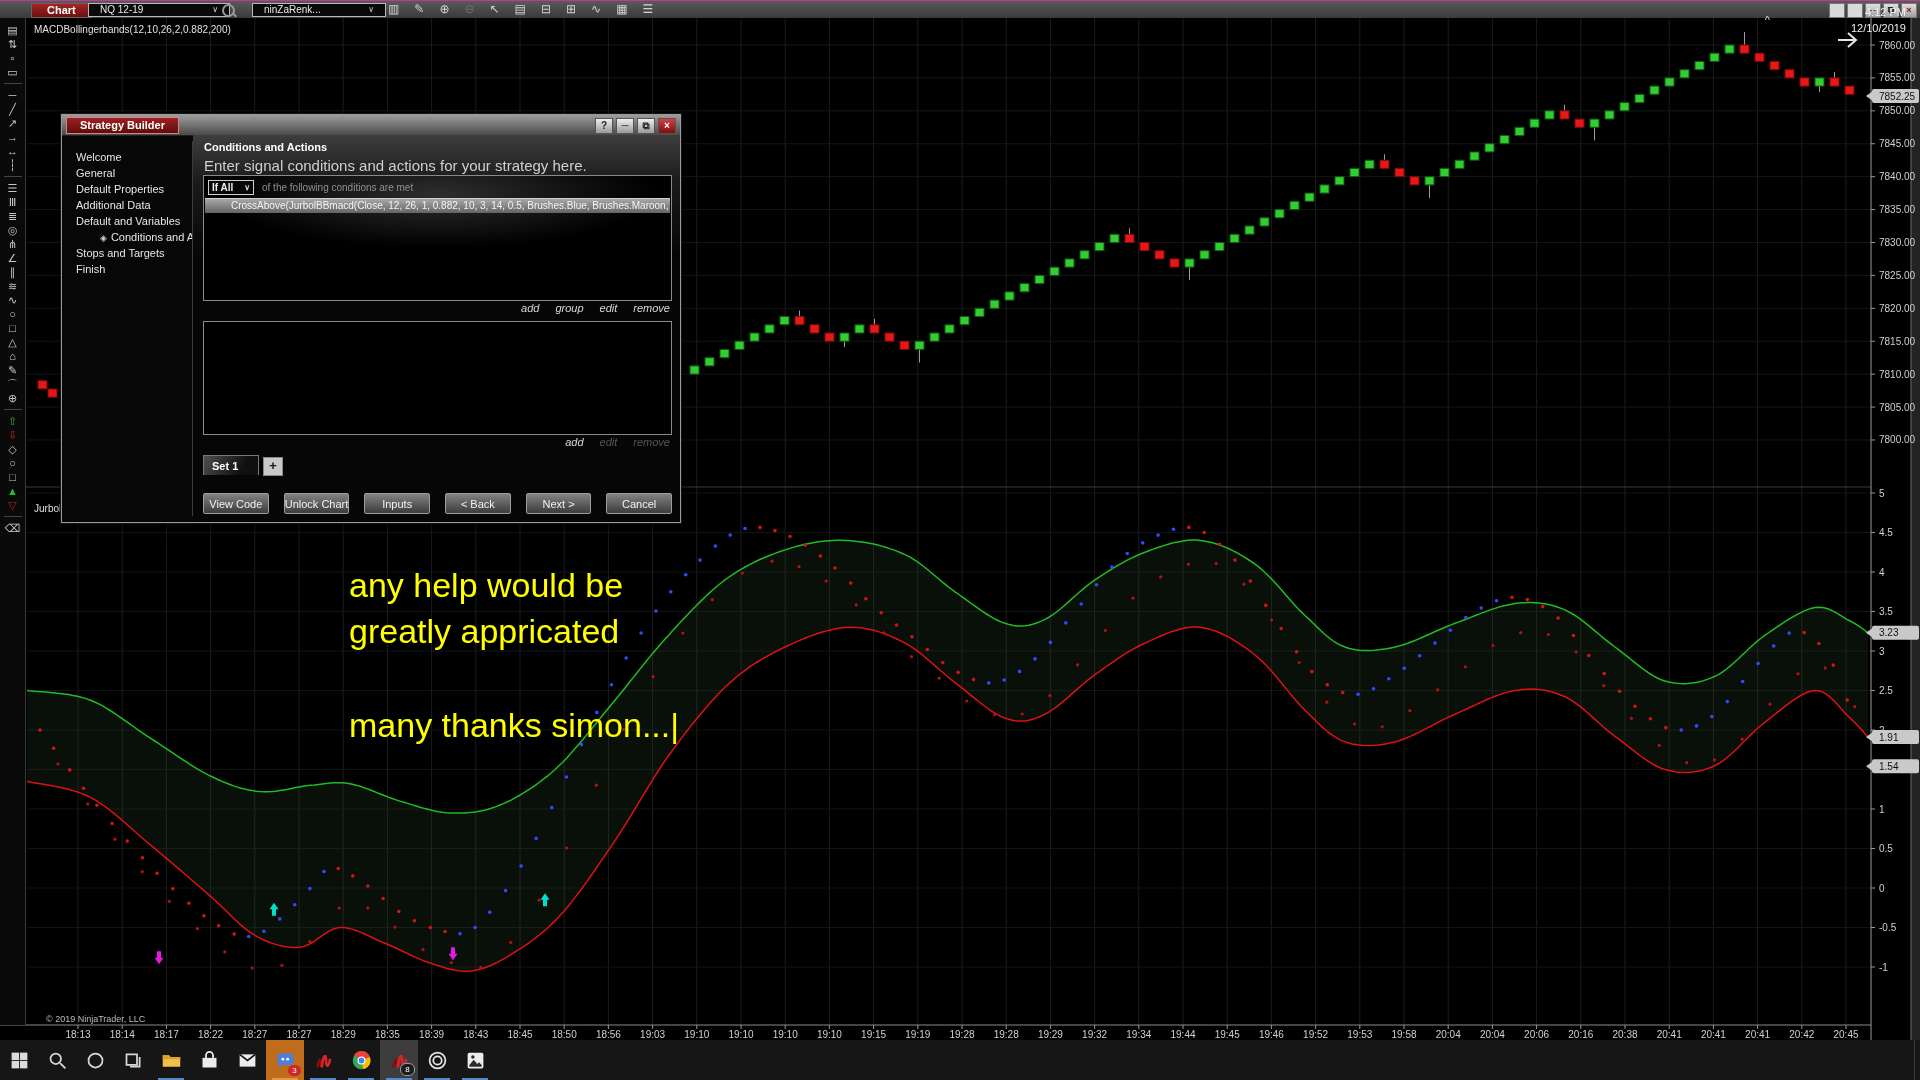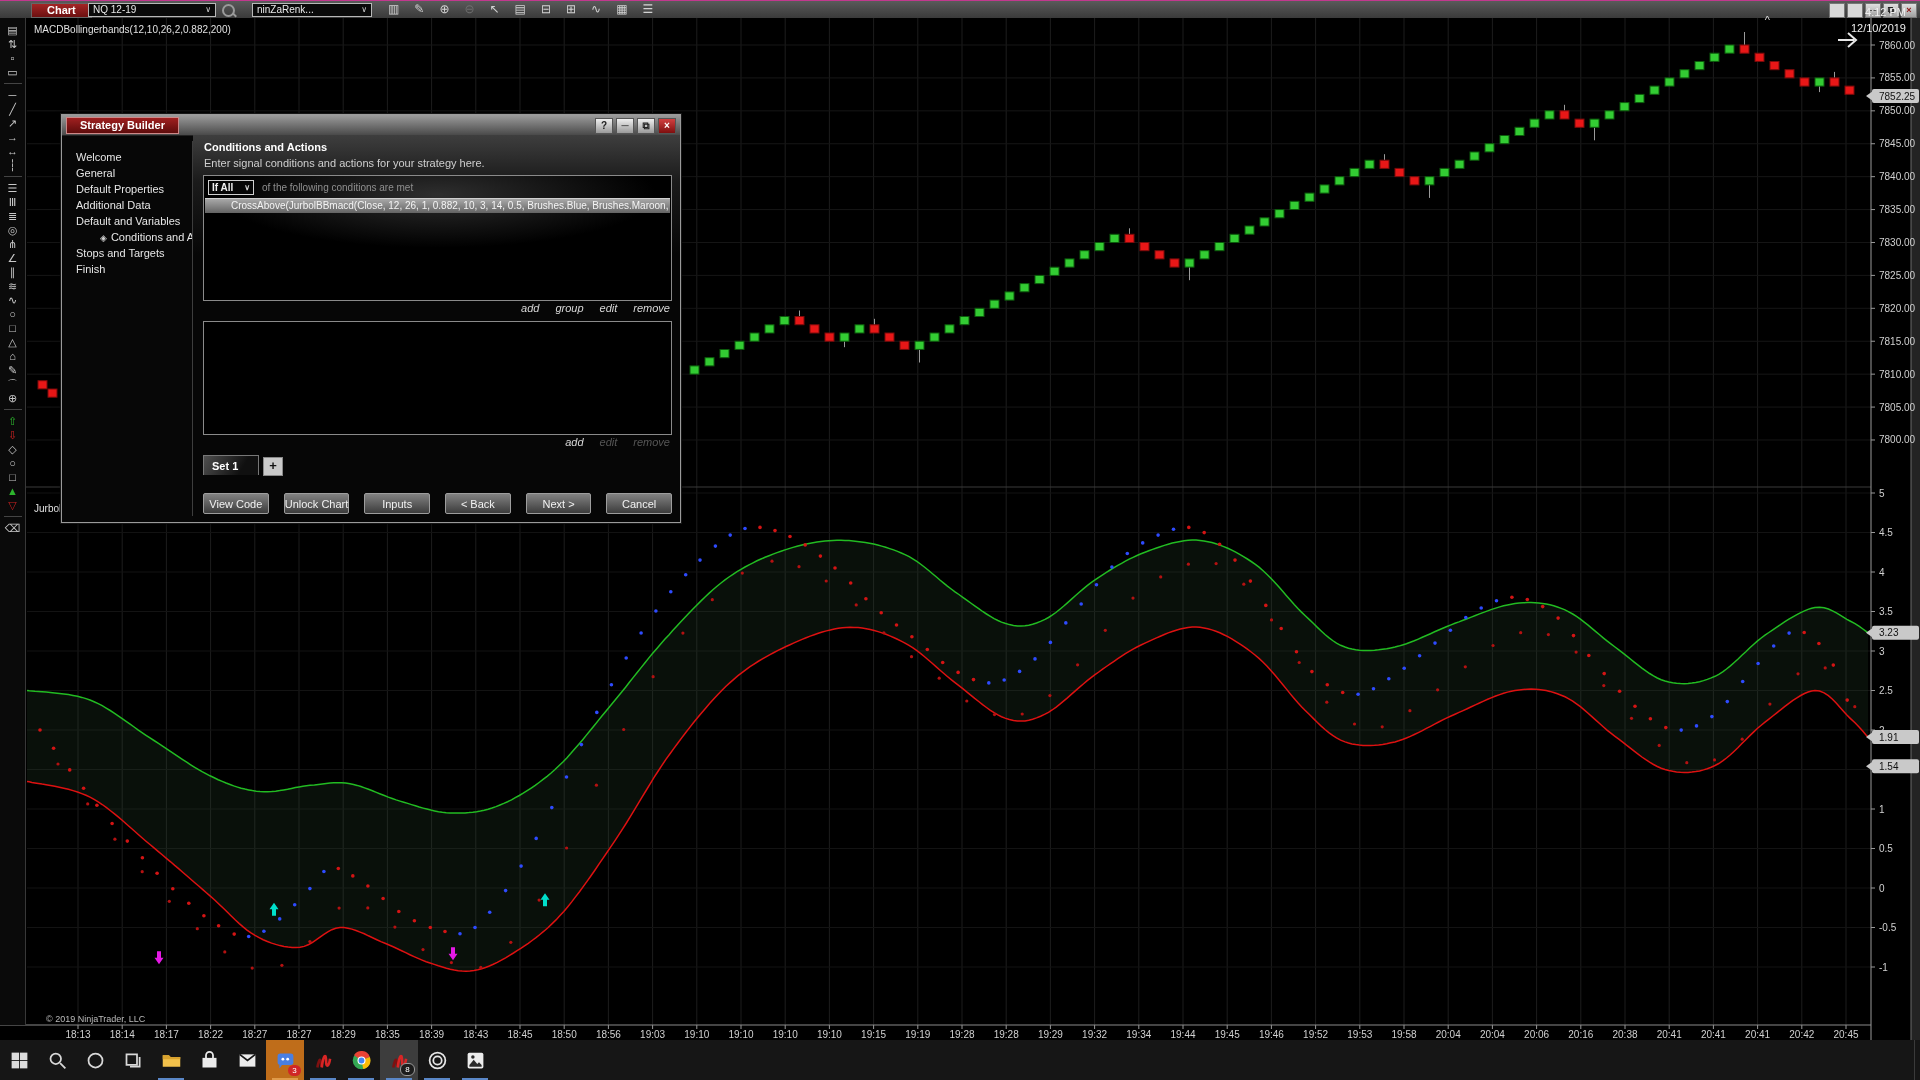--- a/index.html
+++ b/index.html
@@ -6,21 +6,21 @@
     font-family:"Liberation Sans",sans-serif;-webkit-font-smoothing:antialiased;}
   #stage{position:relative;width:1920px;height:1080px;background:#000;}
 
   
   #topbar{position:absolute;left:0;top:0;width:1920px;height:17px;
     background:linear-gradient(#5a5a5a,#3a3a3a);border-top:1px solid #c2388e;z-index:30;}
   .chart-tab{position:absolute;left:3px;top:2px;height:13px;line-height:13px;padding:0 15px;
     background:linear-gradient(#a32525,#6c1010);border:1px solid #666;color:#fff;
     font-size:11px;font-weight:bold;margin-left:28px;}
   .combo{position:absolute;top:2px;height:12px;line-height:12px;background:#0a0a0a;
-    border:1px solid #b8b8b8;color:#e8e8e8;font-size:10px;padding:0 4px;display:flex;
+    border:1px solid #b8b8b8;color:#e8e8e8;font-size:10px;padding:0 11px;display:flex;
     align-items:center;justify-content:space-between;}
   .combo .chev{color:#cfcfcf;font-size:8px;margin-left:6px;}
   #instCombo{left:88px;width:118px;}
   #indCombo{left:252px;width:110px;}
   .mag{position:absolute;left:222px;top:3px;width:9px;height:9px;border:2px solid #9a9a9a;border-radius:50%;}
   .mag::after{content:"";position:absolute;left:8px;top:8px;width:5px;height:2px;background:#9a9a9a;transform:rotate(45deg);}
   #toolbarIcons{position:absolute;left:388px;top:0px;height:17px;display:flex;gap:15px;align-items:center;}
   .tbico{color:#d2d2d2;font-size:12px;line-height:17px;cursor:default;}
   .tbico.dim{color:#6e6e6e;}
   #winBtns{position:absolute;right:3px;top:2px;display:flex;gap:2px;}
@@ -55,21 +55,21 @@
     font-size:10px;font-weight:bold;color:#222;text-align:center;line-height:13px;}
   .dtb.close{background:linear-gradient(#d24040,#7e0f0f);color:#fff;}
   #dlgNav{position:absolute;left:4px;top:34px;width:124px;}
   .navitem{color:#e6e6e6;font-size:11px;padding:2px 0 2px 10px;white-space:nowrap;cursor:default;}
   .navitem.active{padding-left:4px;margin-left:30px;}
   .navbullet{color:#cfcfcf;font-size:9px;margin-right:4px;}
   #dlgSep{position:absolute;left:130px;top:26px;bottom:6px;width:1px;background:#3d3d3d;}
   #dlgContent{position:absolute;left:131px;top:20px;right:0;bottom:0;
     background:linear-gradient(180deg,#3e3e3e 0px,#1b1b1b 46px,#060606 120px);}
   #dlgHeading{position:absolute;left:11px;top:6px;color:#fff;font-size:11px;font-weight:bold;}
-  #dlgSub{position:absolute;left:11px;top:22px;color:#cfcfcf;font-size:11px;}
+  #dlgSub{position:absolute;left:11px;top:22px;color:#cfcfcf;font-size:15px;}
   #box1{position:absolute;left:10px;top:40px;right:8px;height:124px;border:1px solid #8a8a8a;
     background:radial-gradient(ellipse 60% 55% at 50% 15%, #2e2e2e, #000 78%);}
   #ifallRow{position:absolute;left:4px;top:4px;display:flex;align-items:center;}
   #ifallSelect{width:46px;height:15px;background:#060606;border:1px solid #d0d0d0;color:#f0f0f0;
     font-size:10px;font-weight:bold;display:flex;align-items:center;justify-content:space-between;padding:0 3px;box-sizing:border-box;}
   #ifallSelect .chev{font-size:8px;color:#d0d0d0;}
   #ifallSuffix{color:#8f8f8f;font-size:10px;margin-left:8px;}
   #condRow{position:absolute;left:1px;right:1px;top:22px;height:14px;
     background:linear-gradient(#a8a8a8,#636363);border-top:1px solid #cfcfcf;color:#f4f4f4;
     font-size:10px;line-height:14px;padding-left:26px;white-space:nowrap;overflow:hidden;}
@@ -710,20 +710,25 @@
       <div class="ltico" style="color: rgb(204, 34, 34);">⇩</div>
       <div class="ltico">◇</div>
       <div class="ltico">○</div>
       <div class="ltico">□</div>
       <div class="ltico" style="color: rgb(45, 181, 45);">▲</div>
       <div class="ltico" style="color: rgb(204, 34, 34);">▽</div>
       <div class="ltdiv"></div>
       <div class="ltico">⌫</div>
     </div>
 
+  <div id="annotation" style="color: rgb(255, 255, 0);">
+    <div>any help would be</div>
+    <div>greatly appricated</div>
+    <div class="ann2">many thanks simon...|</div>
+  </div>
 
   <div id="dialog">
     <div id="dlgTitle">
       <div id="dlgTitleLabel">Strategy Builder</div>
       <div id="dlgTitleBtns">
         <div class="dtb">?</div>
         <div class="dtb">─</div>
         <div class="dtb">⧉</div>
         <div class="dtb close">×</div>
       </div>

